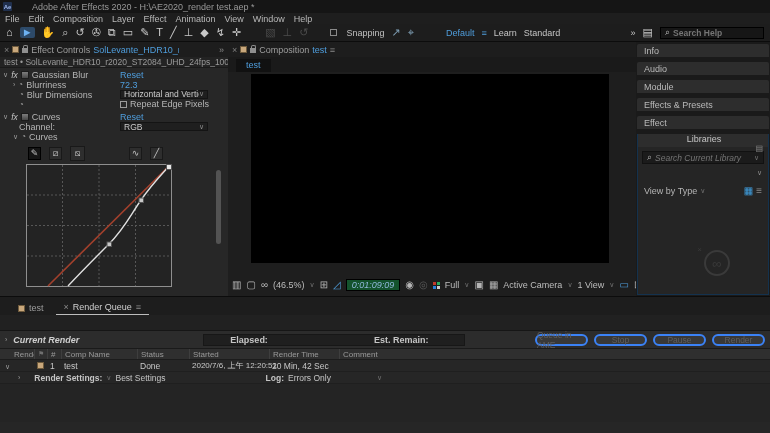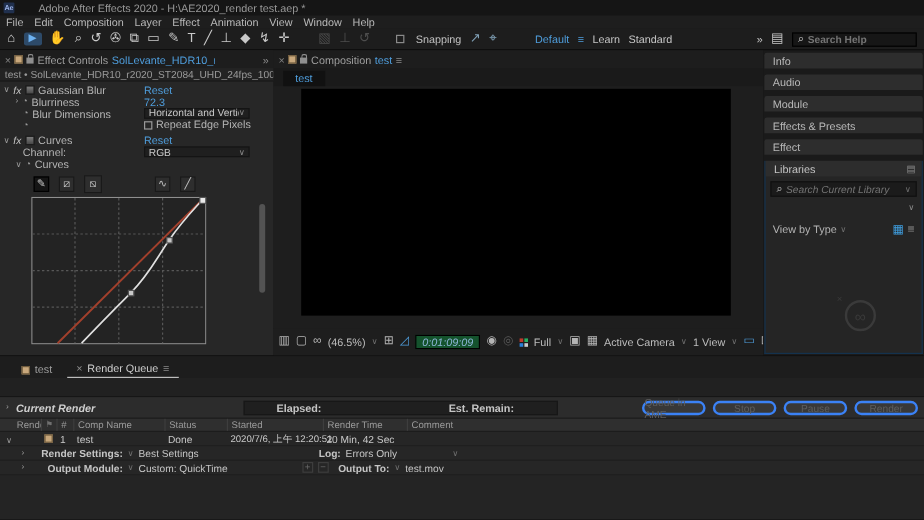--- a/index.html
+++ b/index.html
@@ -68,21 +68,21 @@
   .cicon.dim { color:#5a5a5a; }
   .cicon.blue { color:var(--accent); }
   .tcode { background:#14532d; border:1px solid #000; color:#8fb6d9; padding:0 5px; height:12px; display:flex; align-items:center; font-size:9px;font-style:italic; }
   .chan { display:grid; grid-template-columns:3px 3px; grid-gap:1px; }
   .chan i { width:3px; height:3px; display:block; }
 
   
   .side { left:636px; width:134px; background:#1a1a1a; }
   .acc { height:13px; background:#2d2d2d; border-radius:2px 2px 0 0; margin:0 1px 5px 1px; display:flex; align-items:center; padding-left:7px; color:#b9b9b9; font-size:9px; }
   .libs { background:#252525; border:1px solid #14324e; border-top:none; margin:0 1px; height:161px; position:relative; }
-  .libs-head { height:13px; background:#2d2d2d; display:flex; align-items:center; padding:0 5px 0 7px; color:#c5c5c5; }
+  .libs-head { height:13px; background:#2d2d2d; display:flex; align-items:center; padding:0 5px 0 7px; color:#c5c5c5;flex-direction:column; }
   .libs-head .mi { margin-left:auto; color:#8a8a8a; font-size:8px; }
   .lib-search { display:flex; align-items:center; gap:3px; background:#1b1b1b; border:1px solid #111; margin:4px 4px 0; height:13px; padding:0 4px; }
   .lib-search input { flex:1; background:transparent; border:none; outline:none; font-style:italic; color:#777; font-size:8.5px; font-family:"Liberation Sans",sans-serif; width:70px; }
   .lib-row { display:flex; align-items:center; padding:0 6px; height:12px; margin-top:3px; color:#b5b5b5; }
   .lib-row .rc { margin-left:auto; color:#8a8a8a; font-size:7px; }
   .viewby { display:flex; align-items:center; gap:3px; padding:0 6px; margin-top:6px; color:#b5b5b5; }
   .grid-ic { color:#3f9fe0; font-size:10px; margin-left:auto; }
   .list-ic { color:#8a8a8a; font-size:10px; }
   .cc-logo { position:absolute; right:38px; bottom:18px; width:26px; height:26px; border:2px solid #3a3a3a; border-radius:50%; color:#3a3a3a; display:flex; align-items:center; justify-content:center; font-size:13px; }
   .cc-x { position:absolute; right:66px; bottom:40px; color:#3a3a3a; font-size:8px; }
@@ -403,26 +403,15 @@
     </div>
     <div class="set-row">
       <span class="caret">›</span>
       <span class="set-lab">Render Settings:</span>
       <span class="dimc">∨</span>
       <span>Best Settings</span>
       <span style="margin-left:96px;font-weight:bold">Log:</span>
       <span>Errors Only</span>
       <span class="dimc" style="margin-left:42px">∨</span>
     </div>
-    <div class="set-row">
-      <span class="caret">›</span>
-      <span class="set-lab">Output Module:</span>
-      <span class="dimc">∨</span>
-      <span>Custom: QuickTime</span>
-      <span class="pm" style="margin-left:58px">+</span>
-      <span class="pm">−</span>
-      <span style="font-weight:bold;margin-left:4px">Output To:</span>
-      <span class="dimc">∨</span>
-      <span>test.mov</span>
-    </div>
     <div class="rq-fill"></div>
   </div>
 </div>
 
 </body></html>

